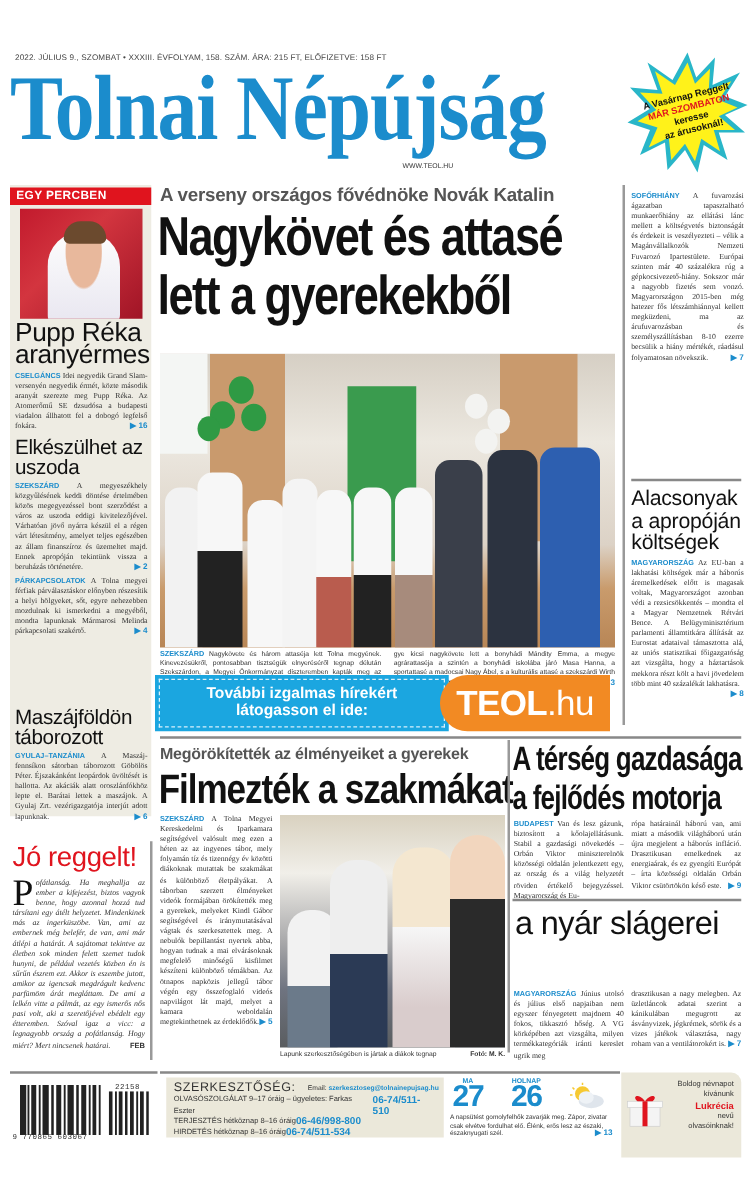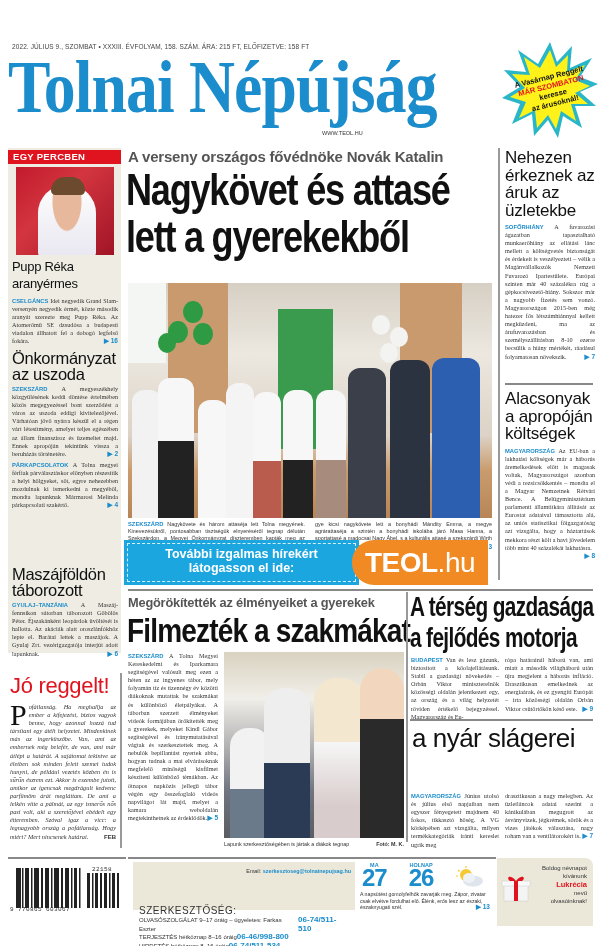--- a/index.html
+++ b/index.html
@@ -75,21 +75,21 @@
   .gazd-cols { left: 411px; top: 656px; width: 182px; display: flex; gap: 6px; }
   .gazd-cols .body-s { width: 88px; }
 
   .igen-h { left: 412px; top: 723px; font-size: 26px; line-height: 30px; color: #111; letter-spacing: -0.5px; white-space: nowrap; }
   .igen-cols { left: 411px; top: 792px; width: 182px; display: flex; gap: 6px; }
   .igen-cols .body-s { width: 88px; }
 
   
   .footrule { left: 8px; top: 857px; width: 584px; }
   .szerk { left: 133px; top: 862px; width: 222px; height: 48px; background: #ebe8da; padding: 3px 6px; }
-  .szerk-title { font-size: 10px; color: #333; letter-spacing: 0.5px; margin-top: 40px; }
+  .szerk-title { font-size: 10px; color: #333; letter-spacing: 0.5px; }
   .szerk-email { position: absolute; right: 4px; top: 6px; font-size: 5.4px; color: #333; }
   .szerk-email span { color: #1b8ccc; font-weight: 700; }
   .szerk-row { font-size: 6px; color: #333; line-height: 8.5px; display: flex; justify-content: flex-start; }
   .szerk-row .ph { color: #1b8ccc; font-weight: 700; font-size: 8px; }
 
   .weather { left: 360px; top: 862px; width: 130px; }
   .wx-lab { font-size: 5.5px; font-weight: 700; color: #1b8ccc; text-align: center; }
   .wx-num { font-size: 24px; font-weight: 700; color: #1b8ccc; line-height: 20px; text-align: center; letter-spacing: -1px; }
   .wx-text { font-size: 5.2px; line-height: 6.6px; color: #333; margin-top: 3px; }
   .cloud { left: 455px; top: 866px; width: 30px; height: 22px; }
@@ -123,30 +123,30 @@
 
 <div class="abs leftcol"></div>
 <div class="abs egy">EGY PERCBEN</div>
 
 <div class="abs pupp-photo">
   <div class="judoka"></div>
   <div class="hair"></div>
 </div>
 
 <div class="abs" style="left:12px; top:258px; width:106px;">
-  <div class="h-left" style="font-size:13px; line-height:17px;">Pupp Réka aranyérmes</div>
+  <div class="h-left" style="font-size:21px; line-height:17px;">Pupp Réka aranyérmes</div>
   <div class="body-s" style="margin-top:5px;">
     <span class="kicker">CSELGÁNCS</span>
     <span>Idei negyedik Grand Slam-versenyén negyedik érmét, közte második aranyát szerezte meg Pupp Réka. Az Atomerőmű SE dzsudósa a budapesti viadalon állhatott fel a dobogó legfelső fokára.</span>
     <span class="ref">▶ 16</span>
   </div>
 </div>
 
 <div class="abs" style="left:12px; top:350px; width:106px;">
-  <div class="h-left">Önkormányzat az uszoda</div>
+  <div class="h-left">Elkészülhet az uszoda</div>
   <div class="body-s" style="margin-top:3px;">
     <span class="kicker">SZEKSZÁRD</span>
     <span>A megyeszékhely közgyűlésének keddi döntése értelmében közös megegyezéssel bont szerződést a város az uszoda eddigi kivitelezőjével. Várhatóan jövő nyárra készül el a régen várt létesítmény, amelyet teljes egészében az állam finanszíroz és üzemeltet majd. Ennek apropóján tekintünk vissza a beruházás történetére.</span>
     <span class="ref">▶ 2</span>
   </div>
 </div>
 
 <div class="abs" style="left:12px; top:458px; width:106px;">
   <div class="body-s" style="margin-top:3px;">
     <span class="kicker">PÁRKAPCSOLATOK</span>
@@ -258,21 +258,20 @@
       <div>További izgalmas hírekért</div>
       <div>látogasson el ide:</div>
     </div>
   </div>
   <div class="teol-r"><b>TEOL</b><span>.hu</span></div>
 </div>
 
 <div class="abs rcol-rule"></div>
 
 <div class="abs" style="left:505px; top:149px; width:90px;">
-  <div class="h-right">Nehezen érkeznek az áruk az üzletekbe</div>
   <div class="body-s" style="margin-top:4px;">
     <span class="kicker">SOFŐRHIÁNY</span>
     <span>A fuvarozási ágazatban tapasztalható munkaerőhiány az ellátási lánc mellett a költségvetés biztonságát és érdekeit is veszélyezteti – vélik a Magánvállalkozók Nemzeti Fuvarozó Ipartestülete. Európai szinten már 40 százalékra rúg a gépkocsivezető-hiány. Sokszor már a nagyobb fizetés sem vonzó. Magyarországon 2015-ben még hatezer fős létszámhiánnyal kellett megküzdeni, ma az árufuvarozásban és személyszállításban 8-10 ezerre becsülik a hiány mértékét, ráadásul folyamatosan növekszik.</span>
     <span class="ref">▶ 7</span>
   </div>
 </div>
 <div class="abs hr" style="left:505px; top:383px; width:88px;"></div>
 
 <div class="abs" style="left:505px; top:390px; width:90px;">
   <div class="h-right">Alacsonyak a apropóján költségek</div>

